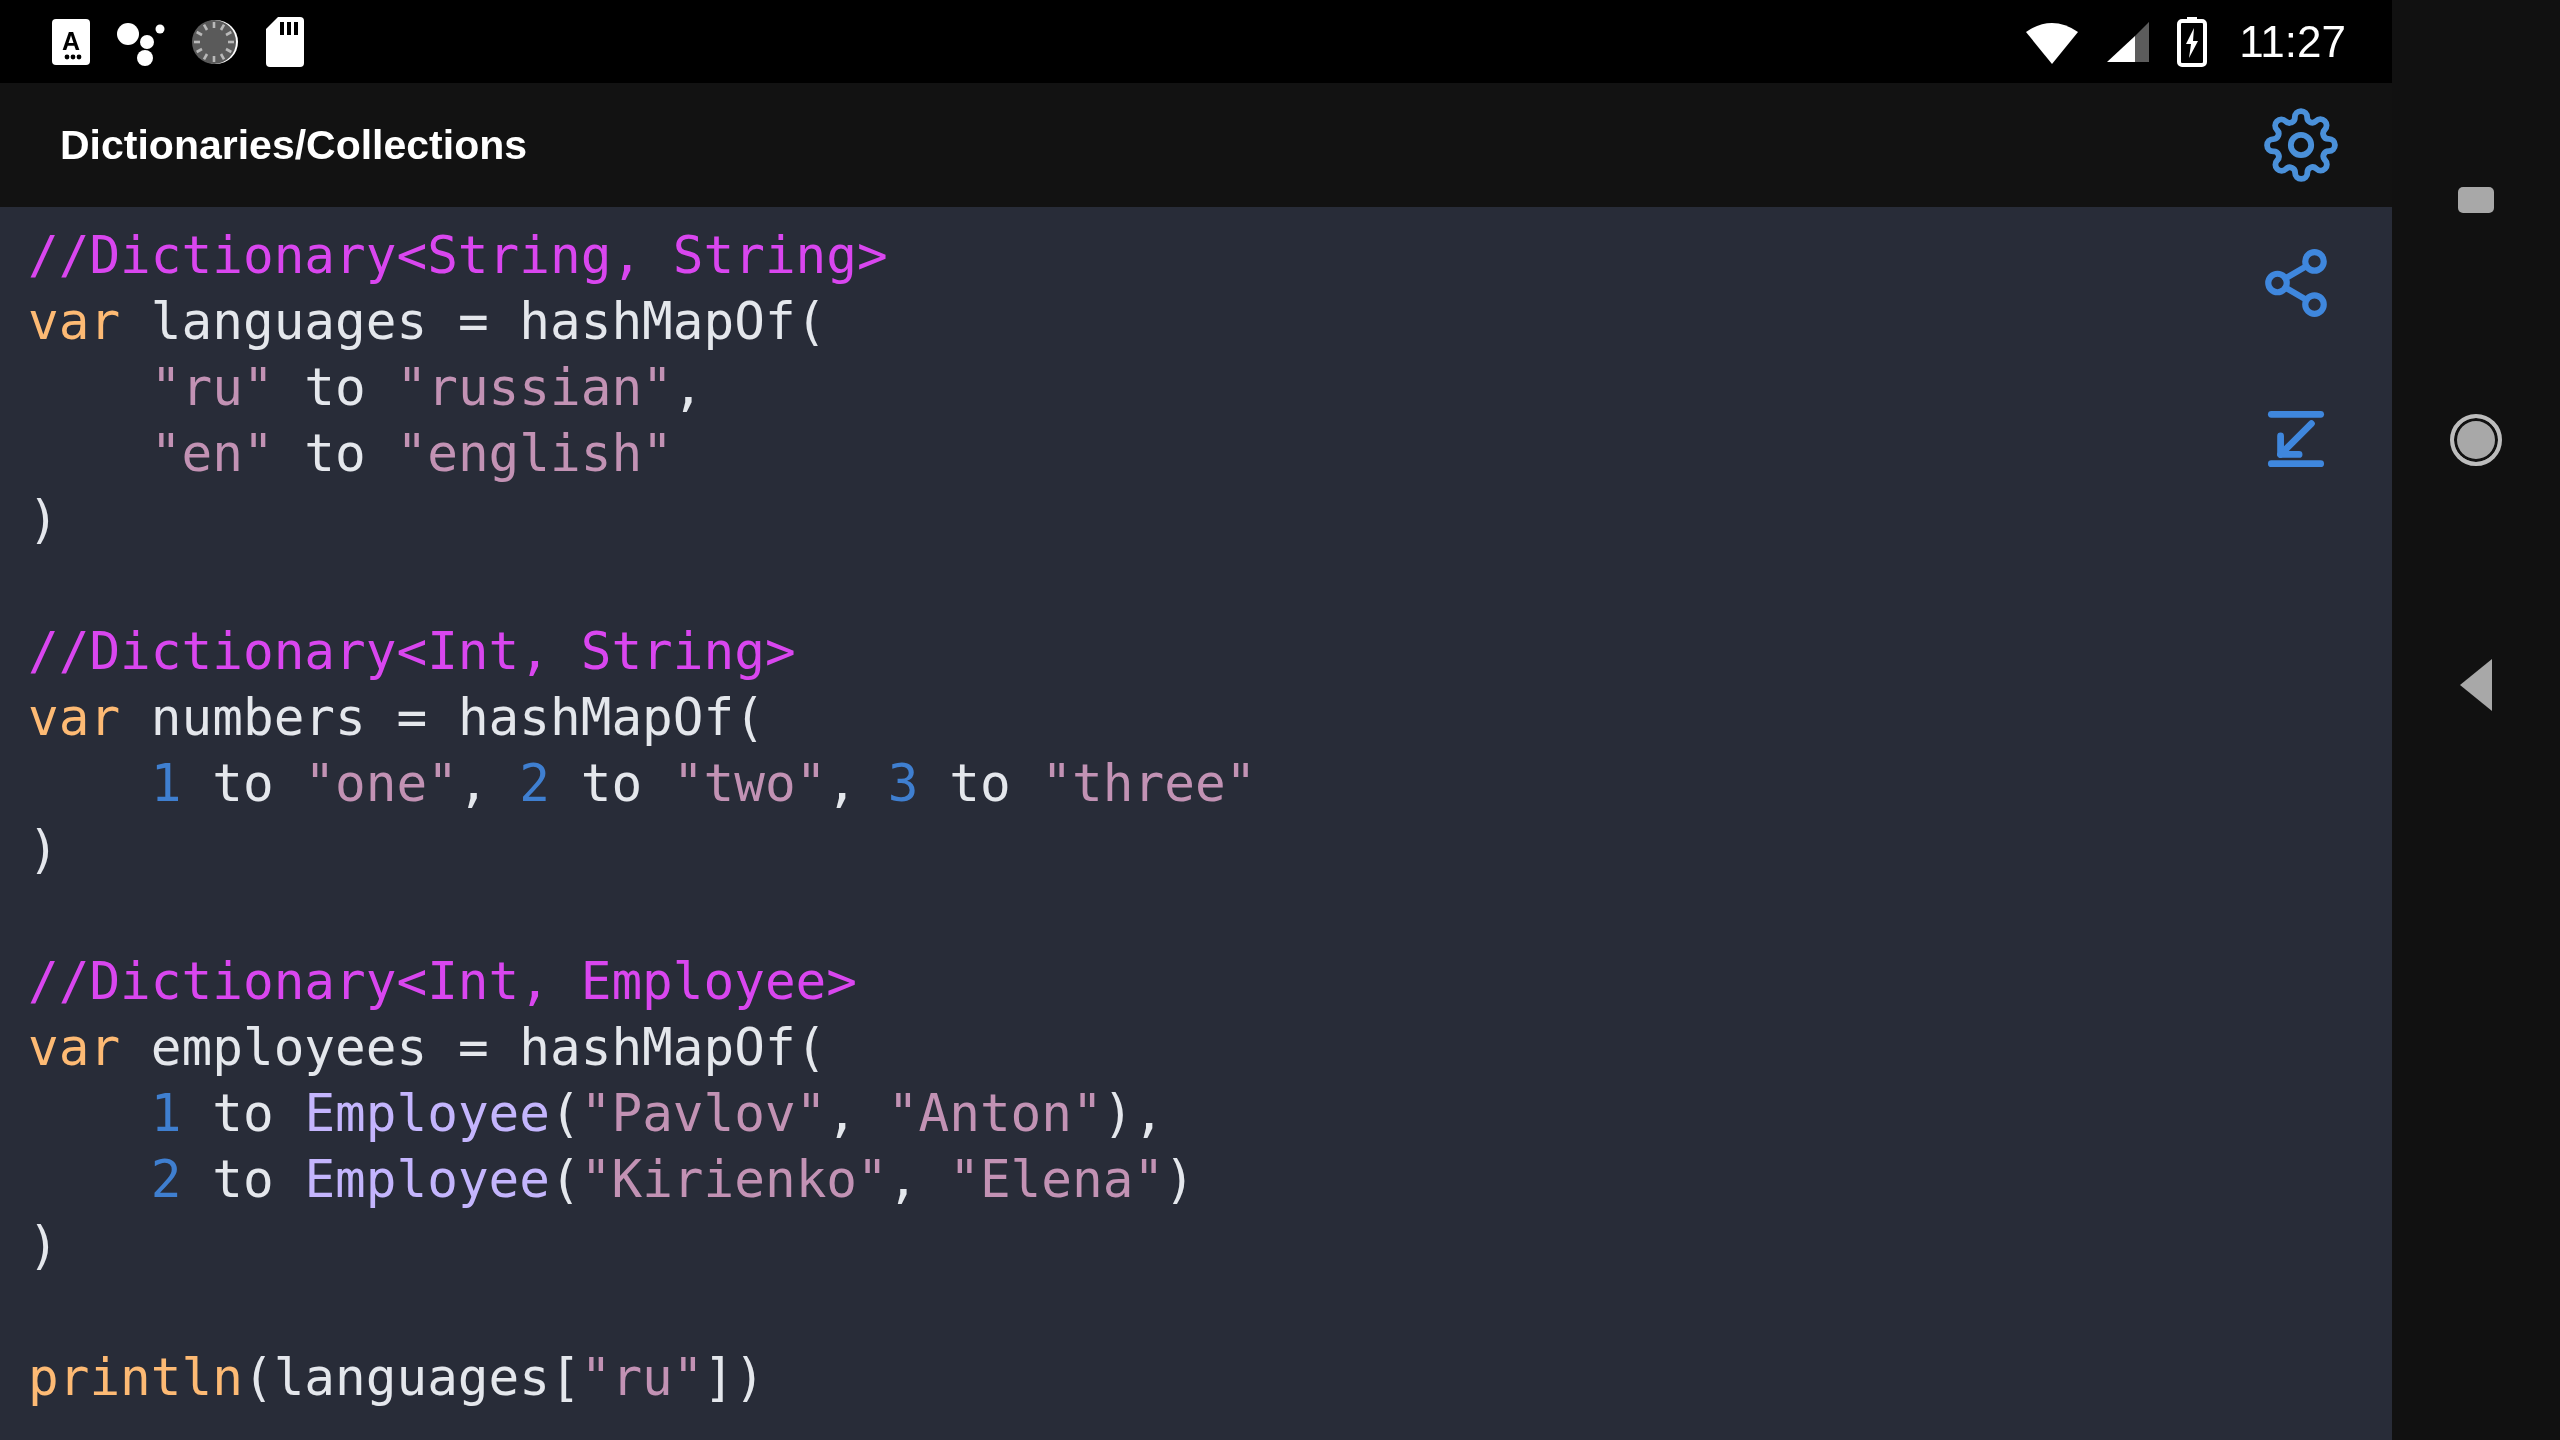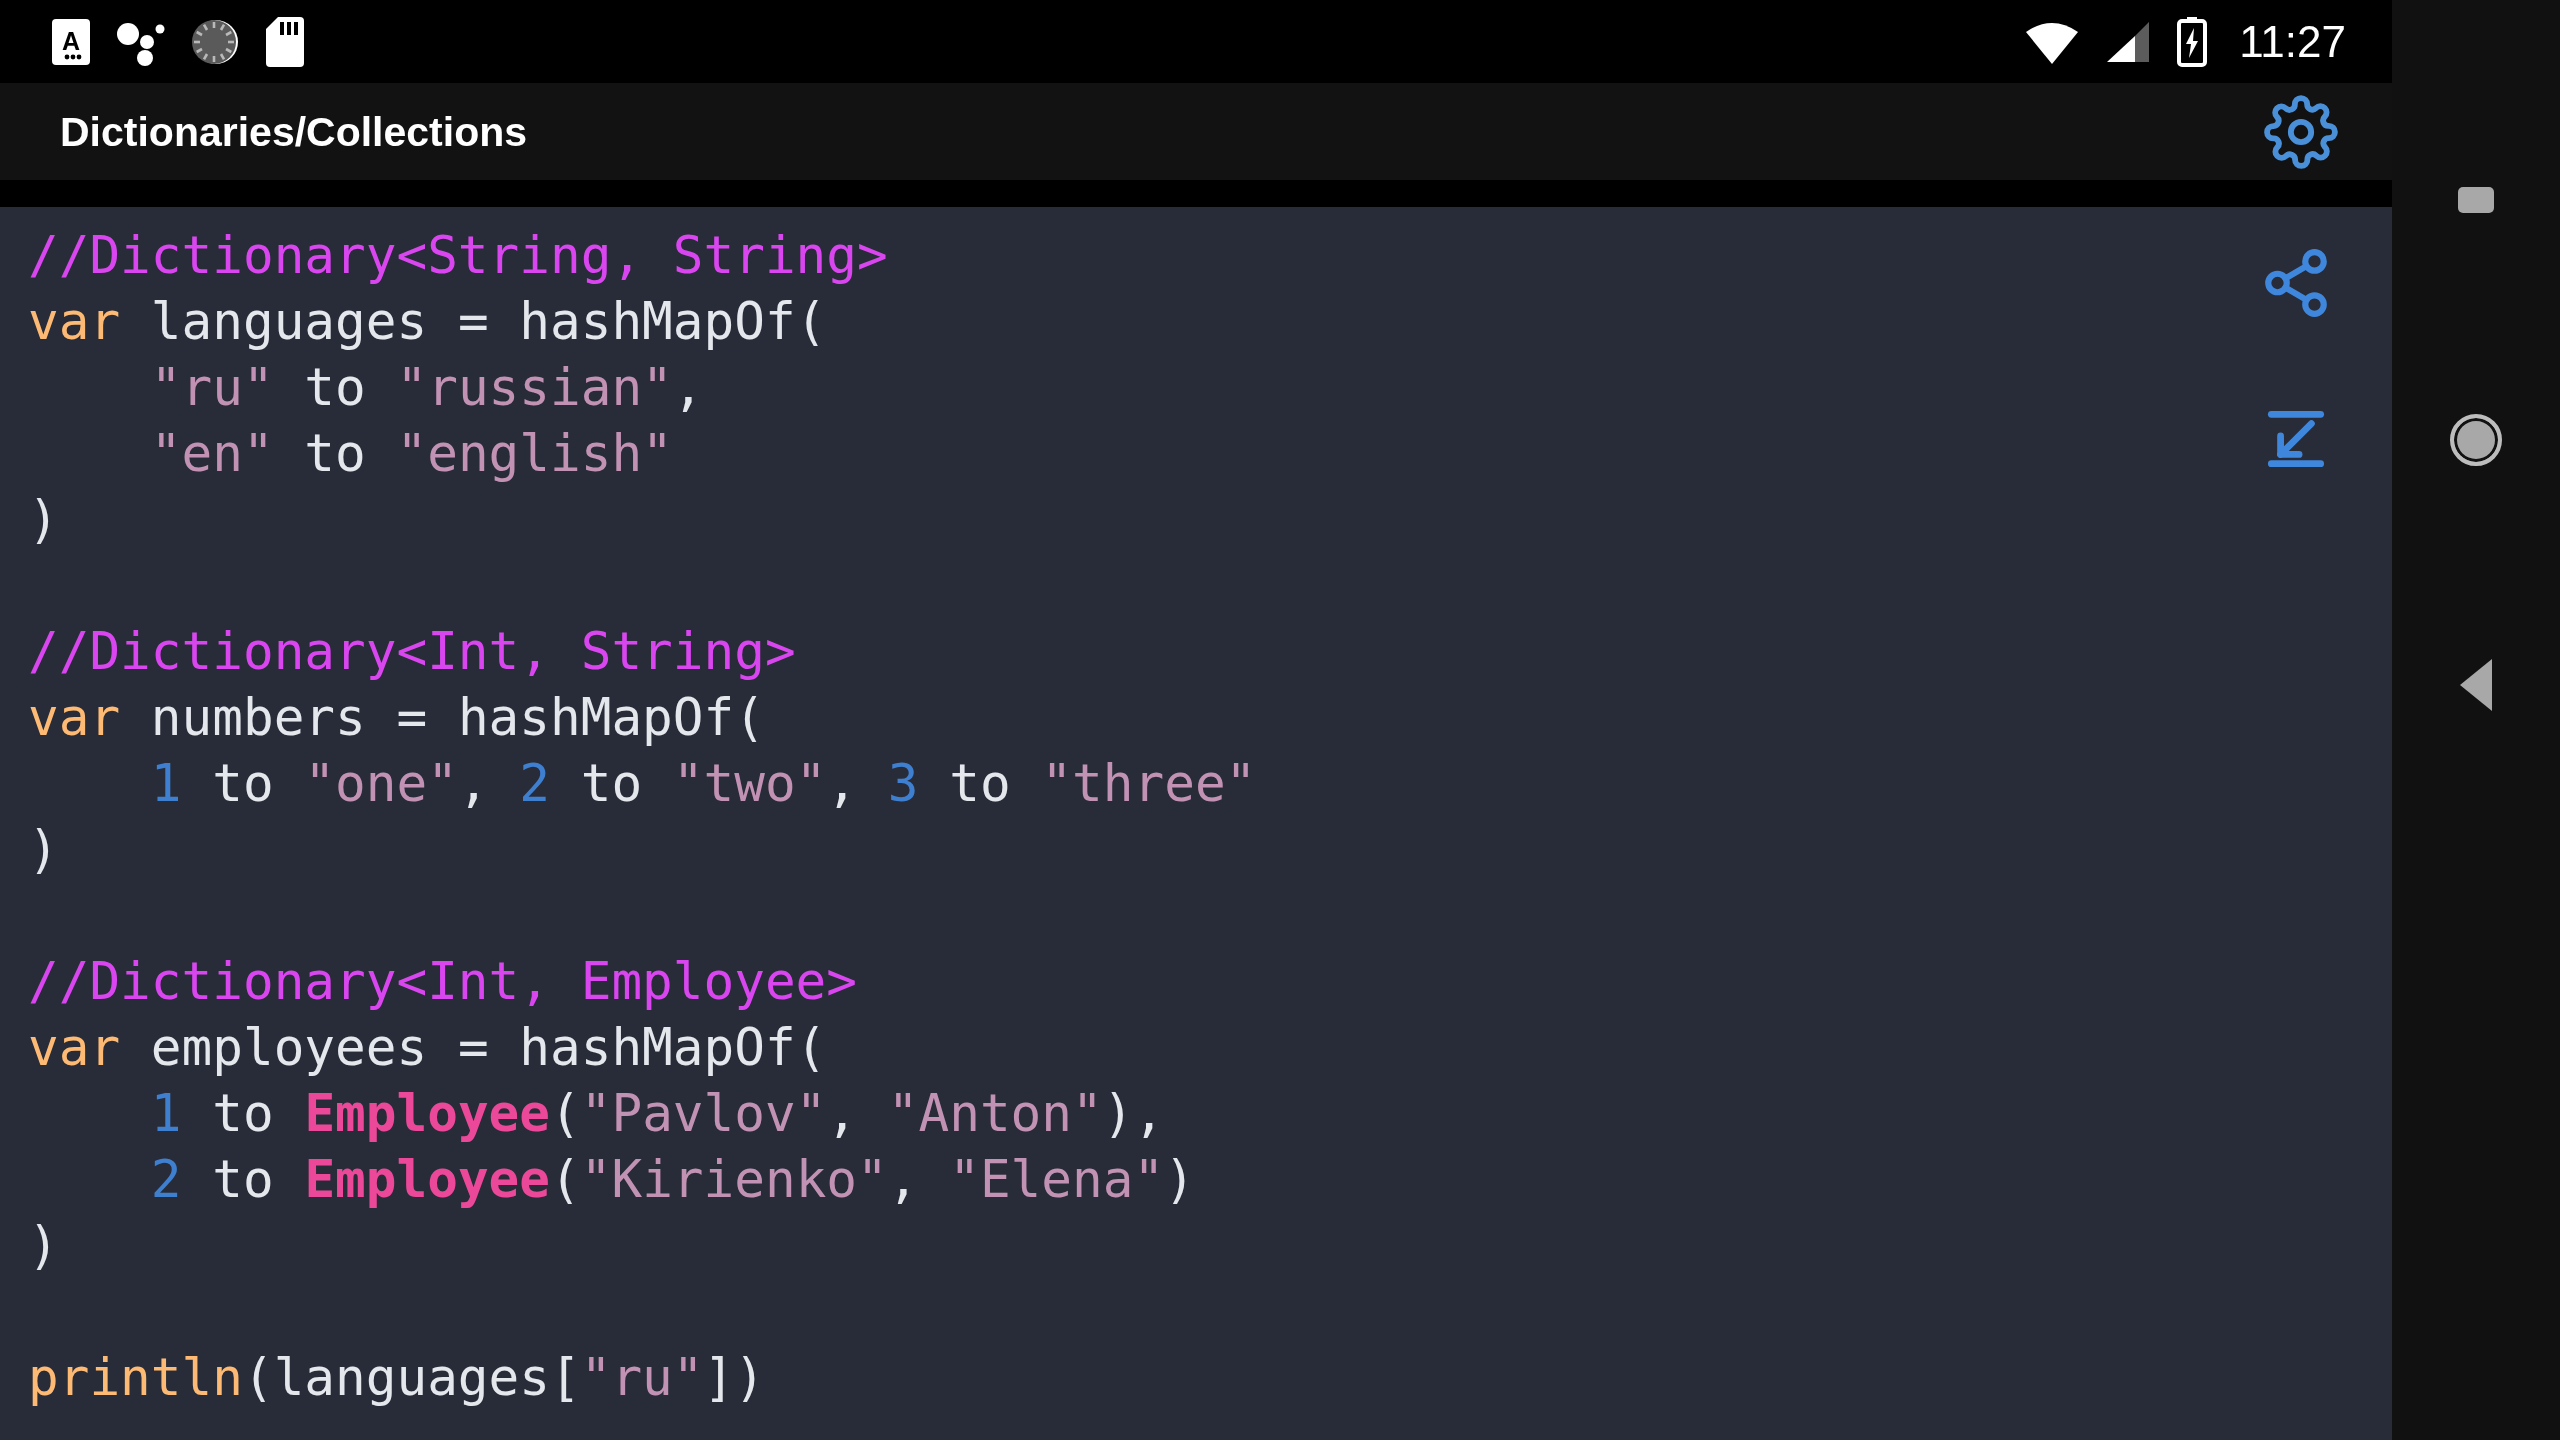--- a/index.html
+++ b/index.html
@@ -26,21 +26,21 @@
     display:flex; align-items:center; gap:26px; padding-right:46px;
   }
   .sb-icon { display:block; }
   .clock {
     color:#ffffff; font-size:44px; font-weight:400; letter-spacing:0px;
     font-family:"Liberation Sans", sans-serif; line-height:1; margin-left:6px;text-align:right;
   }
 
   
   #app-bar {
-    position:absolute; left:0; top:83px; width:2392px; height:97px;
+    position:absolute; left:0; top:83px; width:2392px; height:124px;
     background:#121212;
   }
   #app-title {
     position:absolute; left:60px; top:50%; transform:translateY(-50%);
     color:#ffffff; font-size:41px; font-weight:bold;
     font-family:"Liberation Sans", sans-serif; white-space:nowrap;
   }
   #settings-button {
     position:absolute; right:48px; top:50%; transform:translateY(-50%);
     width:86px; height:86px; display:flex; align-items:center; justify-content:center;
@@ -58,21 +58,21 @@
     font-size:51px;
     line-height:66px;
     white-space:pre;
     color:#e4e7ec;
     letter-spacing:0px;
   }
   .tok-comment  { color:#d946ef; }
   .tok-keyword  { color:#fdba74;margin-top:11px; }
   .tok-string   { color:#c292b4; }
   .tok-number   { color:#3f7fd0; }
-  .tok-class    { color:#ec4899;font-weight:bold; }
+  .tok-class    { color:#c4b5fd; }
   .tok-plain    { color:#e4e7ec; }
 
   
   #share-button {
     position:absolute; right:42px; top:22px;
     width:108px; height:108px; display:flex; align-items:center; justify-content:center;
     cursor:pointer;
   }
   #fit-button {
     position:absolute; right:42px; top:178px;

